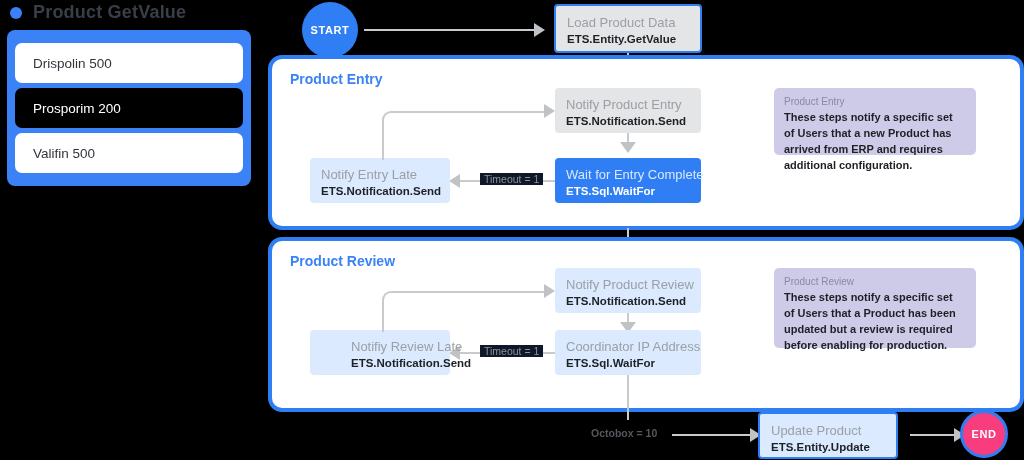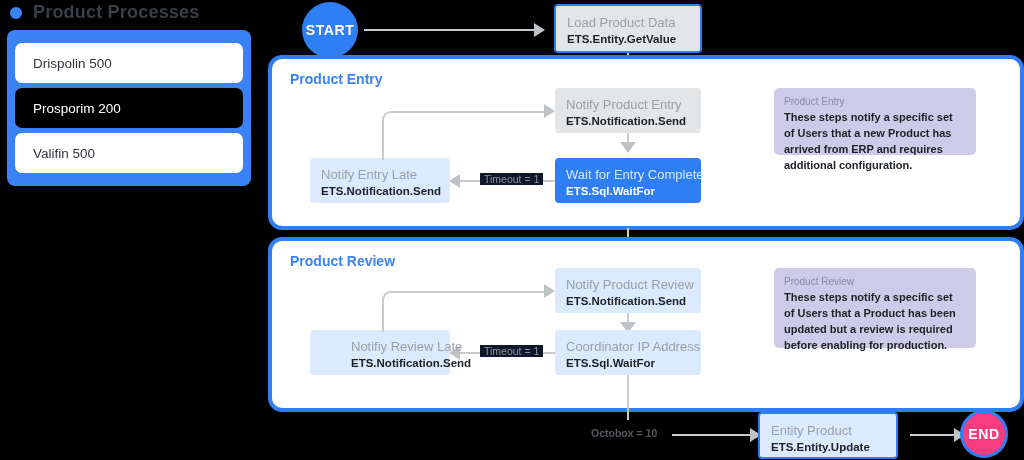--- a/index.html
+++ b/index.html
@@ -27,21 +27,21 @@
   .node .t2{font-size:11.5px;color:#1d2025;font-weight:700;white-space:nowrap;}
   .node.grey{background:#e4e5e7;}
   .node.lightblue{background:#dbeafe;}
   .node.solidblue{background:#2f7ef4;}
   .node.solidblue .t1{color:#d9e8ff;text-align:right;}
   .node.solidblue .t2{color:#ffffff;}
   .node.outlined{background:#e4e5e7;border:2px solid #2f7ef4;}
   .node.outlined-lb{background:#dbeafe;border:2px solid #2f7ef4;}
 
   .circle{position:absolute;border-radius:50%;display:flex;align-items:center;
-          justify-content:center;font-size:14px;font-weight:700;color:#fff;letter-spacing:.6px;text-align:center;}
+          justify-content:center;font-size:11px;font-weight:700;color:#fff;letter-spacing:.6px;text-align:center;}
   #start-circle{background:#2f7ef4;}
   #end-circle{background:#f73d7d;border:3px solid #2f7ef4;box-sizing:border-box;}
 
   .section{position:absolute;background:#ffffff;border:4px solid #2f7ef4;border-radius:14px;
            box-sizing:border-box;}
   .section-title{position:absolute;font-size:14px;font-weight:700;color:#3b82f6;}
 
   .note{position:absolute;background:#cdcbe8;border-radius:5px;padding:8px 10px;
         box-sizing:border-box;}
   .note .nt{font-size:10px;color:#8a8aa0;margin-bottom:3px;}
@@ -60,21 +60,21 @@
   .edge-label{position:absolute;font-size:10.5px;color:#8e9297;white-space:nowrap;
               background:#0f172a;padding:0 4px;}
   .edge-label.dark{color:#55595e;font-weight:700;background:#000;}
 </style>
 </head>
 <body>
 
 <div id="sidebar">
   <div id="side-header">
     <div id="side-bullet"></div>
-    <div id="side-title">Product Processes</div>
+    <div id="side-title">Product GetValue</div>
   </div>
   <div id="side-panel">
     <div class="side-item plain">
       <span>Drispolin 500</span>
     </div>
     <div class="side-item active">
       <span>Prosporim 200</span>
     </div>
     <div class="side-item plain">
       <span>Valifin 500</span>
@@ -166,21 +166,21 @@
     <div class="nb">These steps notify a specific set of Users that a Product has been updated but a review is required before enabling for production.</div>
   </div>
 
   <div class="vline" style="left:375px;top:375px;height:45px;"></div>
   <div class="edge-label dark" style="left:335px;top:427px;">Octobox = 10</div>
 
   <div class="hline" style="left:420px;top:434px;width:80px;"></div>
   <div class="arrow-r" style="left:498px;top:428px;"></div>
 
   <div class="node outlined-lb" style="left:506px;top:412px;width:140px;height:47px;">
-    <div class="t1">Entity Product</div>
+    <div class="t1">Update Product</div>
     <div class="t2">ETS.Entity.Update</div>
   </div>
 
   <div class="hline" style="left:658px;top:434px;width:46px;"></div>
   <div class="arrow-r" style="left:702px;top:428px;"></div>
 
   <div class="circle" id="end-circle" style="left:708px;top:410px;width:48px;height:48px;">
     <span>END</span>
   </div>
 </div>

